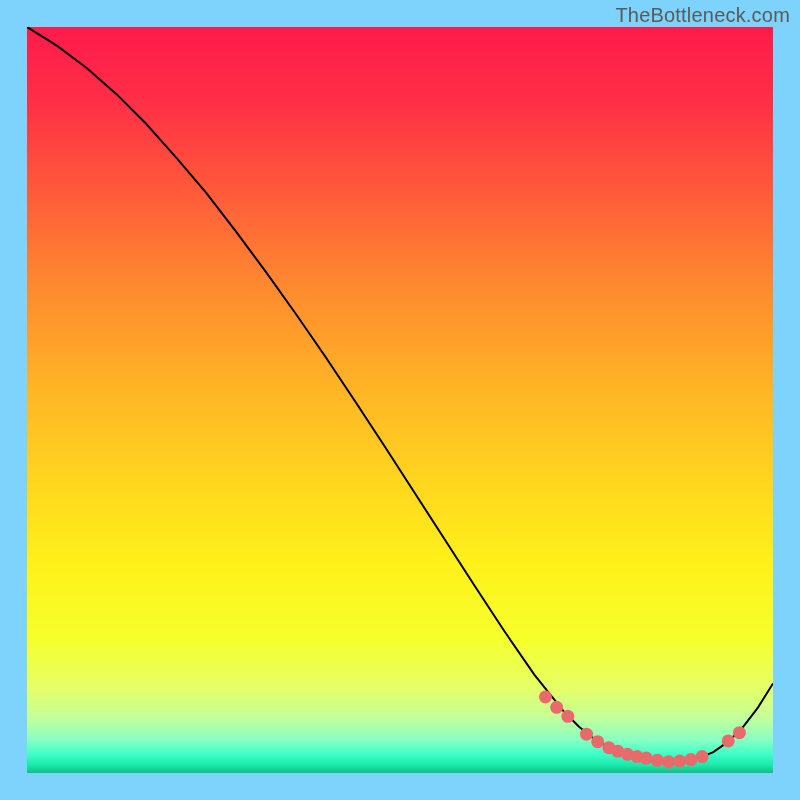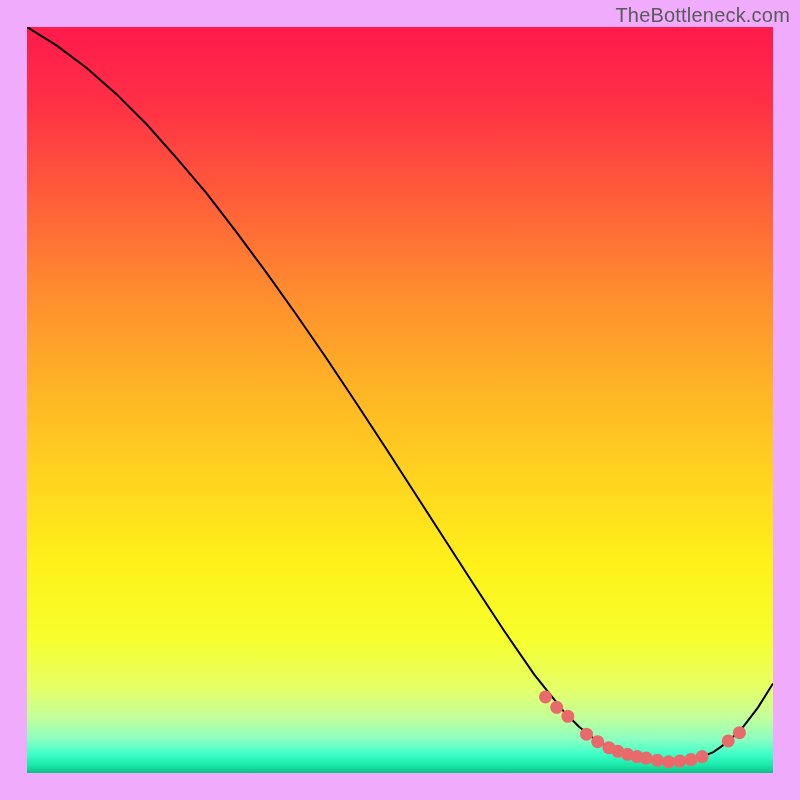--- a/index.html
+++ b/index.html
@@ -7,21 +7,21 @@
     padding: 0;
     width: 800px;
     height: 800px;
     background: #000;
     overflow: hidden;
     font-family: Arial, Helvetica, sans-serif;
   }
   .outer {
     width: 800px;
     height: 800px;
-    background: #f0abfc;
+    background: #7dd3fc;
     position: relative;
   }
   .watermark {
     position: absolute;
     top: 4px;
     right: 10px;
     color: #5a5a5a;
     font-size: 20px;
     font-weight: 500;
     letter-spacing: 0.2px;

